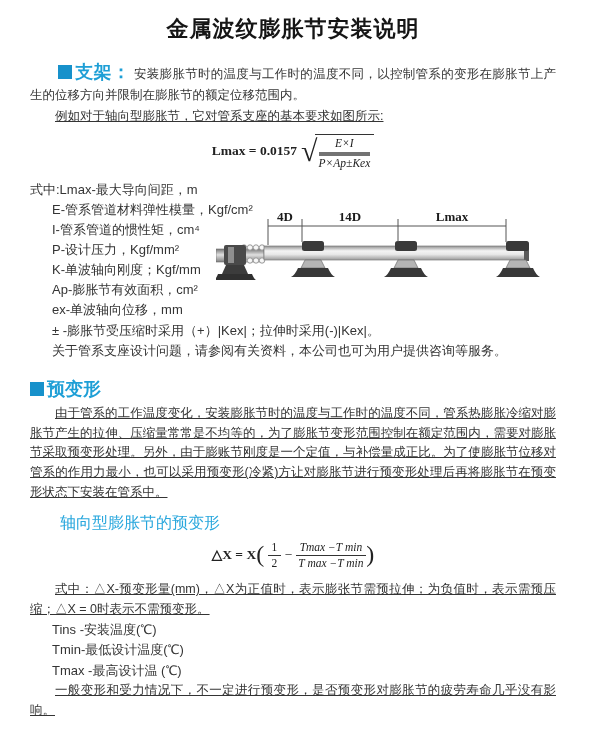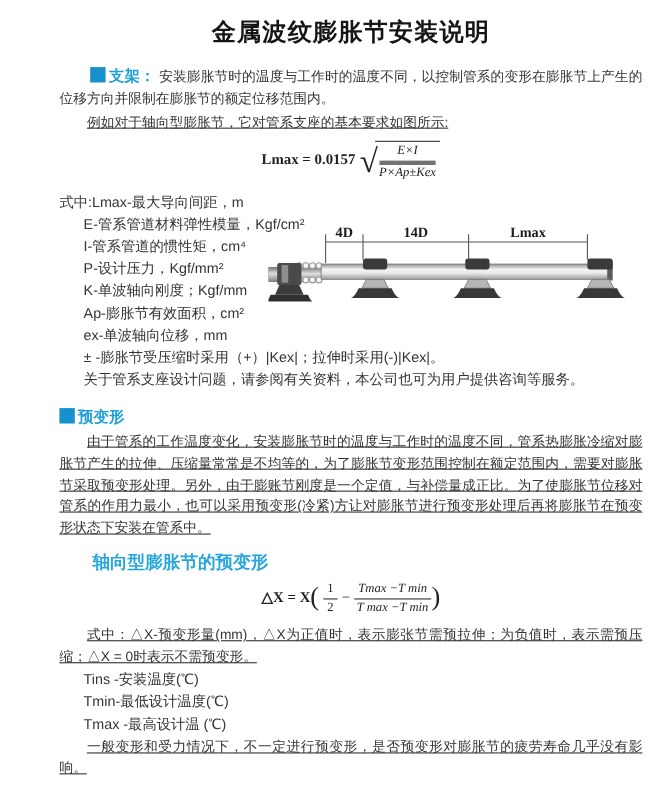--- a/index.html
+++ b/index.html
@@ -3,45 +3,45 @@
 <meta charset="utf-8">
 <style>
   * { margin:0; padding:0; box-sizing:border-box; }
   html,body { width:600px; height:737px; }
   body {
     background:#ffffff;
     font-family:"Liberation Sans", sans-serif;
     color:#2e2e2e;
     overflow:hidden;
   }
-  .doc { padding:14px 16px 0 30px; position:relative;margin-left:24px; }
+  .doc { padding:14px 44px 0 30px; position:relative; }
 
   
   .title {
     text-align:center;
     font-size:22px;
     font-weight:bold;
     color:#151515;
     letter-spacing:1px;
     margin-bottom:14px;
   }
 
   
   .para { font-size:12.5px; line-height:1.58; text-align:justify; color:#343434; }
   .indent { text-indent:2em;text-decoration:underline; }
   .line { font-size:13px; line-height:1.58; color:#343434; }
   .ind1 { padding-left:22px; }
 
   
-  .sec-head { font-size:14px; font-weight:bold; color:#1e9fd6; white-space:nowrap; }
+  .sec-head { font-size:18px; font-weight:bold; color:#1e9fd6; white-space:nowrap; }
   .sq {
     display:inline-block; width:14px; height:14px;
     background:#1791cb; margin-right:3px; vertical-align:-1px;
   }
-  .blue-h3 { font-size:16px; font-weight:bold; color:#29a7dd; margin:10px 0 4px 0; }
+  .blue-h3 { font-size:16px; font-weight:normal; color:#29a7dd; margin:10px 0 4px 0; }
   .blue-h3.axial { padding-left:30px; }
 
   .head-para { text-indent:28px; margin-bottom:1px; }
 
   
   .formula {
     text-align:center;
     font-family:"Liberation Serif", serif;
     font-size:13.5px; color:#222;
     margin:7px 0 9px 0;

